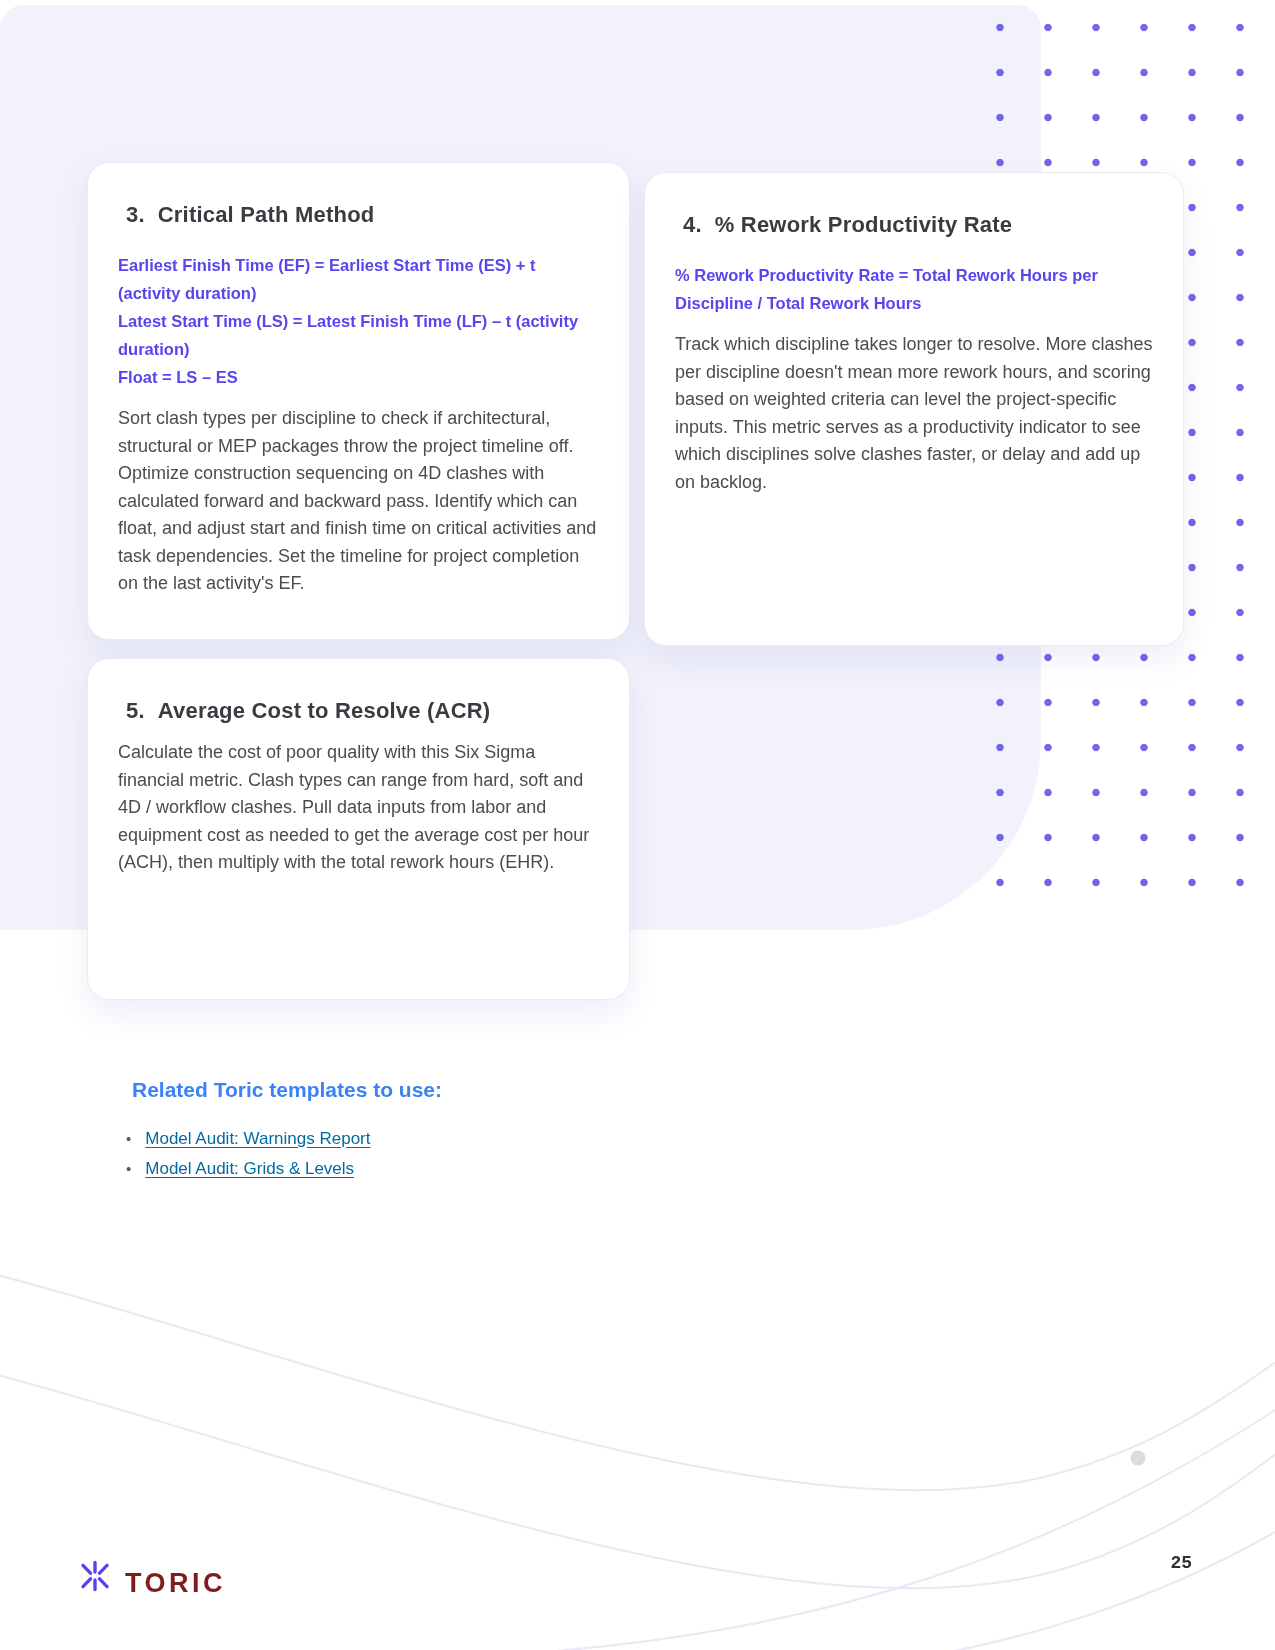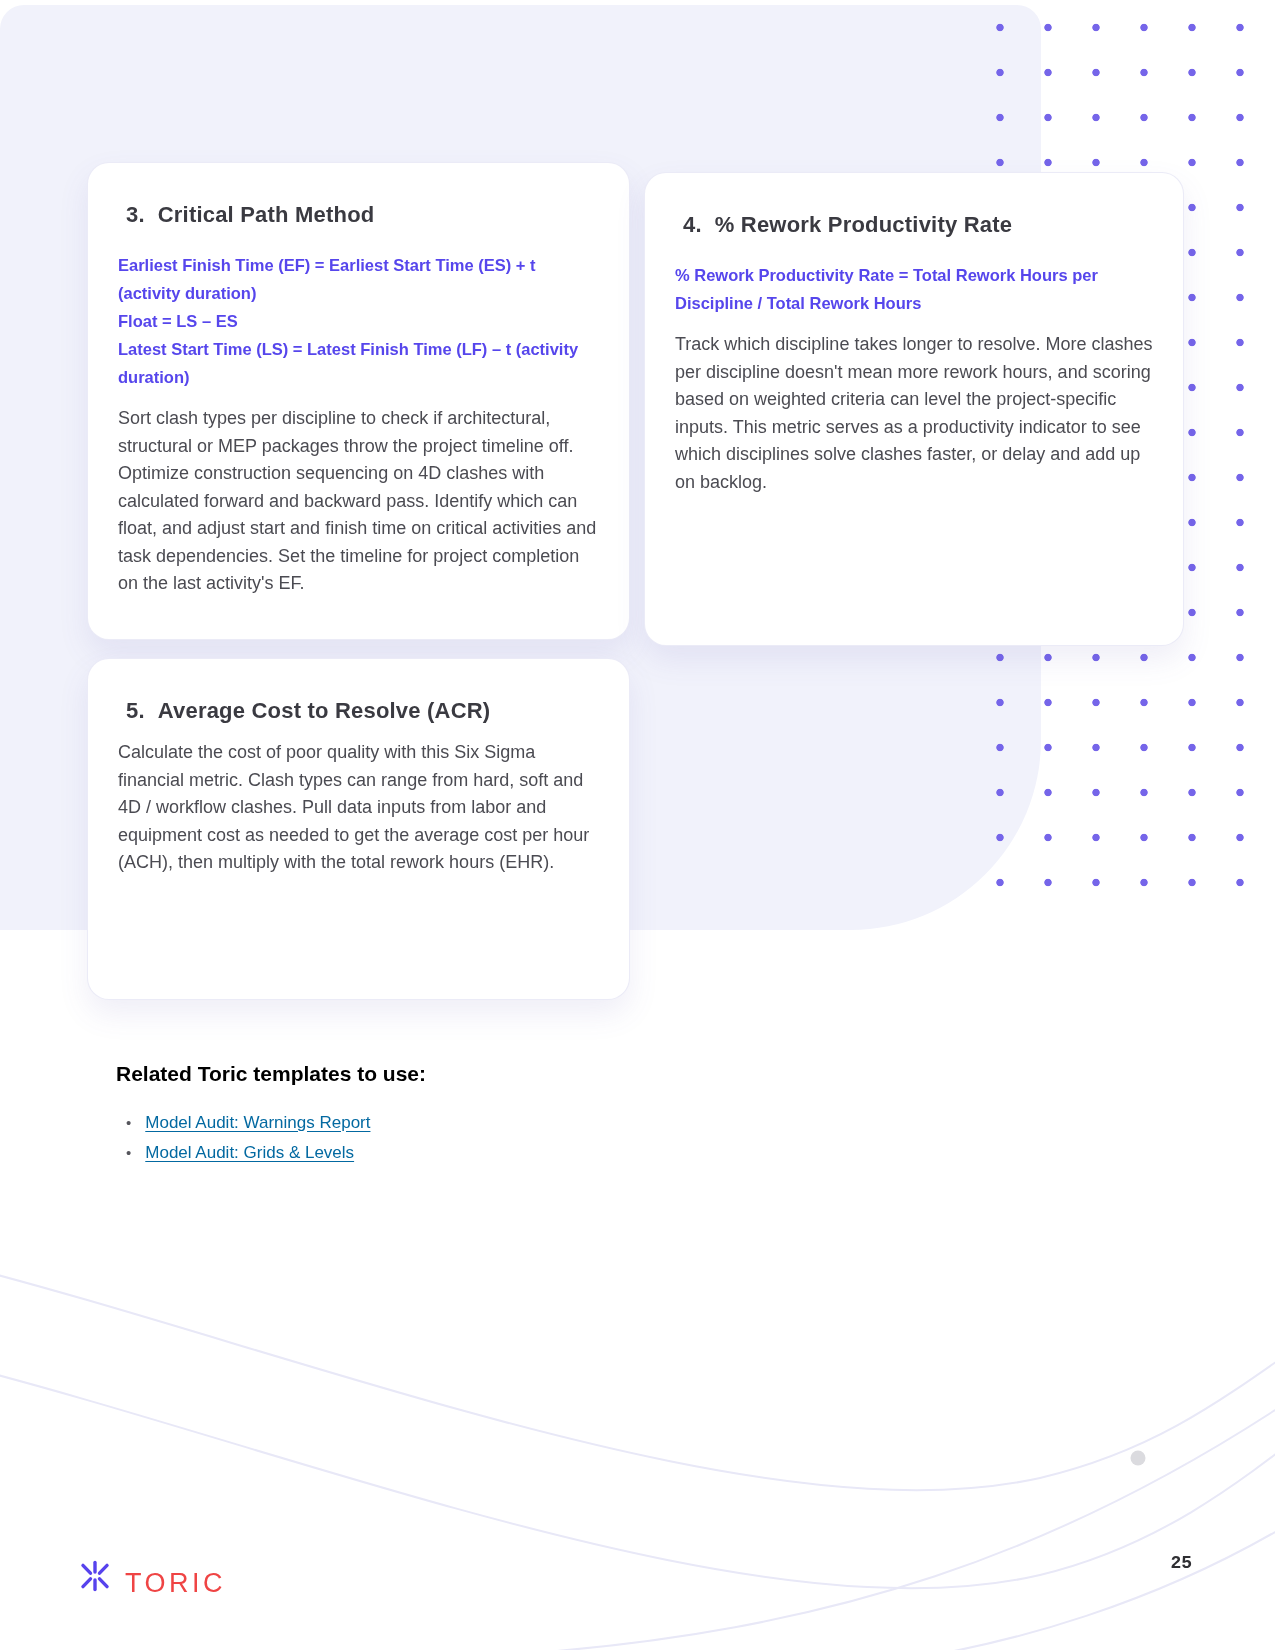--- a/index.html
+++ b/index.html
@@ -29,29 +29,29 @@
   .card-4{left:644px;top:172px;width:540px;height:474px;}
   .card-5{left:87px;top:658px;width:543px;height:342px;}
   .card-title{
     display:flex;gap:13px;margin:0 0 0 8px;
     font-size:22px;font-weight:700;color:#3A3A41;letter-spacing:.2px;line-height:28px;
   }
   .formula{margin-top:22px;color:#5646EC;font-weight:700;font-size:16.5px;line-height:28px;}
   .card-body{margin-top:14px;font-size:18px;line-height:27.5px;color:#4B4B52;}
   
   .related{position:absolute;left:116px;top:1062px;z-index:2;width:560px;}
-  .related-heading{font-size:21px;font-weight:700;color:#000000;margin:0;}
+  .related-heading{font-size:21px;font-weight:700;color:#3b82f6;margin:16px;}
   .related-list{margin-top:22px;}
   .related-item{display:flex;align-items:baseline;gap:14px;margin-left:10px;
     font-size:17px;line-height:30px;color:#3B3B42;}
   .bullet{color:#55555c;font-size:15px;}
   .related-link{color:#0369a1;text-decoration:underline;text-underline-offset:3px;cursor:pointer;}
   
   .footer-logo{position:absolute;left:78px;top:1552px;display:flex;align-items:center;z-index:2;}
-  .brand-text{font-size:27px;font-weight:400;letter-spacing:3.5px;color:#ef4444;margin-left:13px;margin-top:16px;}
+  .brand-text{font-size:27px;font-weight:700;letter-spacing:3.5px;color:#7f1d1d;margin-left:13px;margin-top:16px;}
   .page-number{position:absolute;right:83px;top:1553px;font-size:18px;font-weight:700;color:#2F2F33;z-index:2;font-family:Liberation Mono, monospace;}
 </style>
 </head>
 <body>
 
 <div class="page">
 
   <div class="lavender-shape"></div>
   <div class="dot-grid"></div>
 
@@ -63,22 +63,22 @@
     <circle cx="1138" cy="228" r="7.5" fill="#DBDBDF"></circle>
   </svg>
 
   <section class="card card-3">
     <h2 class="card-title">
       <span>3.</span>
       <span>Critical Path Method</span>
     </h2>
     <div class="formula">
       <div>Earliest Finish Time (EF) = Earliest Start Time (ES) + t (activity duration)</div>
+      <div>Latest Start Time (LS) = Latest Finish Time (LF) – t (activity duration)</div>
       <div>Float = LS – ES</div>
-      <div>Latest Start Time (LS) = Latest Finish Time (LF) – t (activity duration)</div>
     </div>
     <p class="card-body">Sort clash types per discipline to check if architectural, structural or MEP packages throw the project timeline off. Optimize construction sequencing on 4D clashes with calculated forward and backward pass. Identify which can float, and adjust start and finish time on critical activities and task dependencies. Set the timeline for project completion on the last activity's EF.</p>
   </section>
 
   <section class="card card-4">
     <h2 class="card-title">
       <span>4.</span>
       <span>% Rework Productivity Rate</span>
     </h2>
     <div class="formula">

